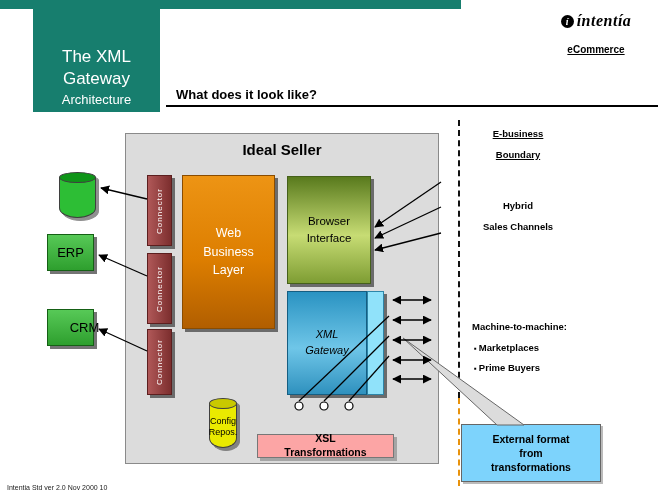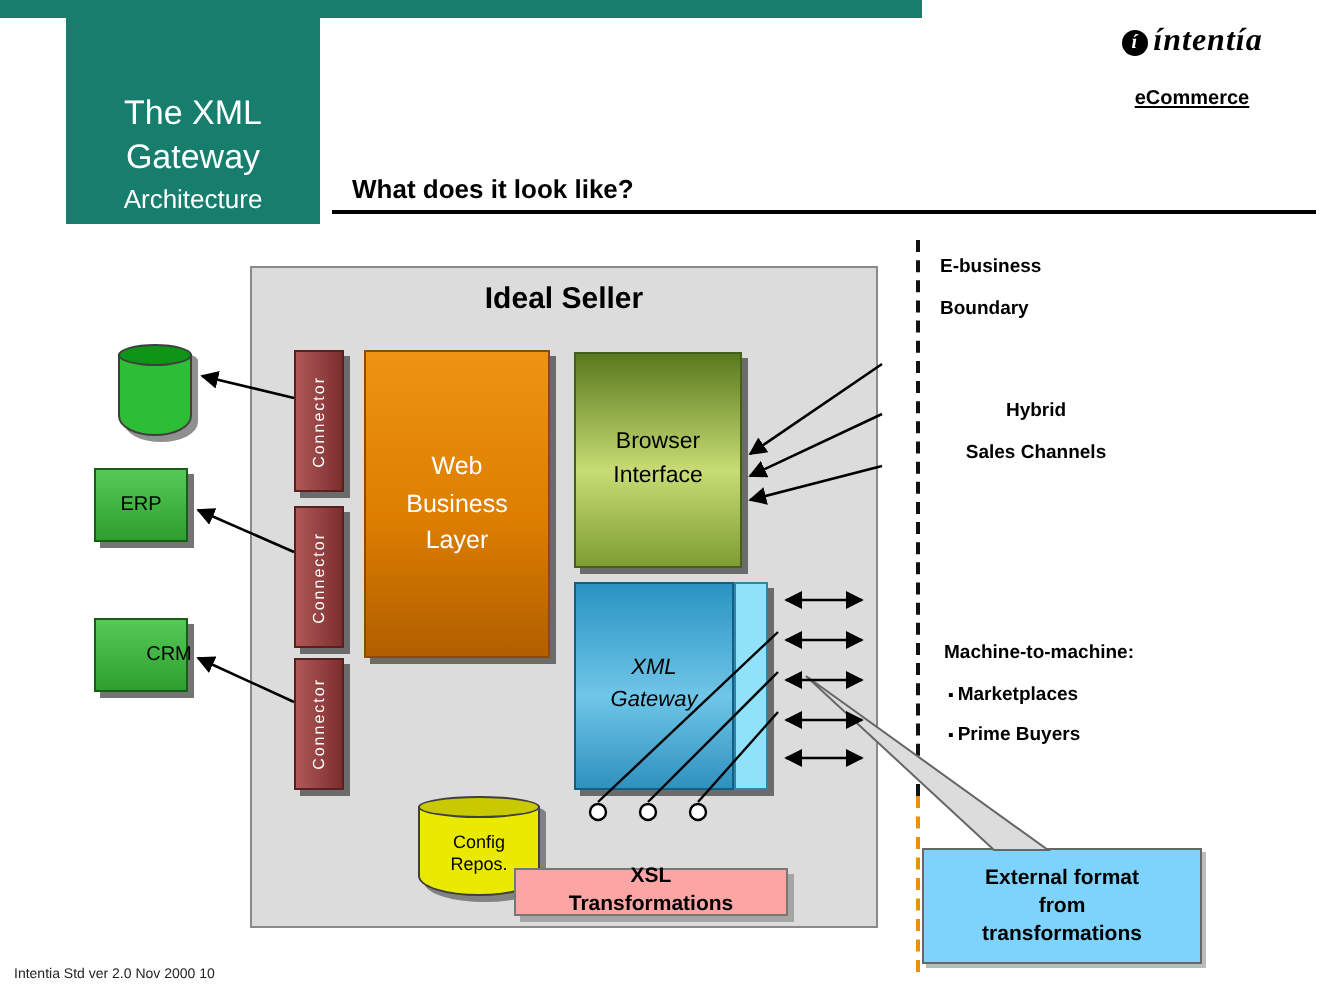--- a/index.html
+++ b/index.html
@@ -54,43 +54,43 @@
          background:#90E2FA; border:1px solid #2d85a8; }
 
   
   .cyl { position:absolute; filter:drop-shadow(3px 3px 0 rgba(70,70,70,.6)); }
   .cyl .body { position:absolute; left:0; right:0; top:5px; bottom:0; border:1px solid #3f3f3f; border-top:none;
                border-radius:0 0 50% 50% / 0 0 10px 10px; }
   .cyl .lid { position:absolute; left:0; right:0; top:0; height:11px; border:1px solid #3f3f3f; border-radius:50%; }
   #db { left:59px; top:172px; width:37px; height:46px; }
   #db .body { background:#2DBE35; }
   #db .lid { background:#0E9417; }
-  #config { left:209px; top:398px; width:61px; height:50px; }
+  #config { left:209px; top:398px; width:28px; height:50px; }
   #config .body { background:#EAEA00; display:flex; align-items:center; justify-content:center;
                   text-align:center; font-size:9px; line-height:1.25; padding-top:4px; }
   #config .lid { background:#C9C900; }
 
   .gbox { position:absolute; left:47px; width:47px; height:37px;
           background:linear-gradient(180deg,#57C957,#2E9F2E); border:1px solid #156015;
-          display:flex; align-items:center; justify-content:center; font-size:10px; }
+          display:flex; align-items:center; justify-content:center; font-size:13px; }
   #erp { top:234px; }
   #crm { top:309px;padding-left:28px; }
 
   .xsl { position:absolute; left:257px; top:434px; width:137px; height:24px;
          background:#fca5a5; border:1px solid #777; box-shadow:3px 3px 0 rgba(120,120,120,.55);
          display:flex; align-items:center; justify-content:center; text-align:center;
          font-weight:bold; font-size:10.5px; line-height:1.3; }
   .callout { position:absolute; left:461px; top:424px; width:140px; height:58px;
          background:#7dd3fc; border:1px solid #666; box-shadow:2px 2px 0 rgba(120,120,120,.5);
          display:flex; align-items:center; justify-content:center; text-align:center;
          font-weight:bold; font-size:10.5px; line-height:1.35; }
 
   
   .rtext { position:absolute; font-weight:bold; font-size:9.5px; }
-  #boundary { left:470px; top:124px; width:96px; line-height:2.2; }
+  #boundary { left:470px; top:124px; width:96px; text-align:center; line-height:2.2;text-decoration:underline; }
   #hybrid   { left:470px; top:196px; width:96px; text-align:center; line-height:2.2; }
   #m2m      { left:472px; top:321px; }
   .m2m-item { position:absolute; left:474px; font-weight:bold; font-size:9.5px; }
   #m2m-item1 { top:342px; }
   #m2m-item2 { top:362px; }
   .bullet { font-size:8px; margin-right:2px; }
 
   .dash-black { position:absolute; left:458px; top:120px; height:278px; width:0; border-left:2px dashed #111; }
   .dash-orange { position:absolute; left:458px; top:398px; height:88px; width:0; border-left:2px dashed #E8920C; }
 

